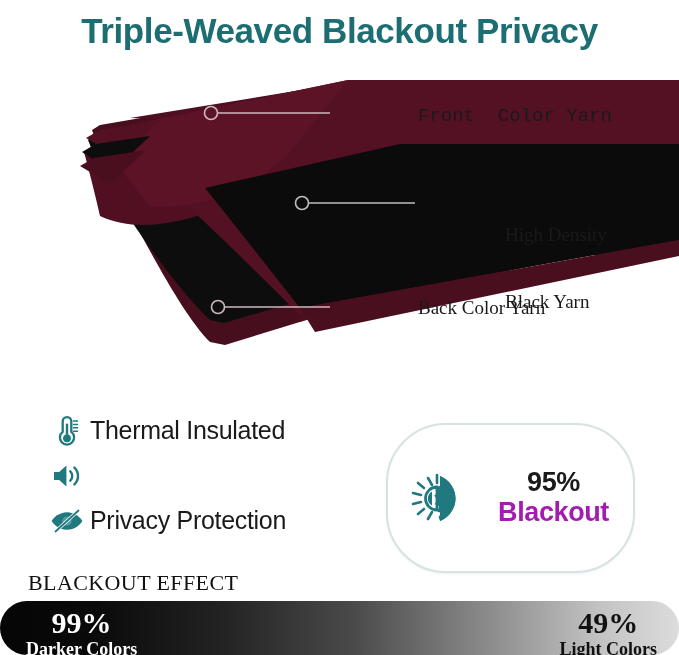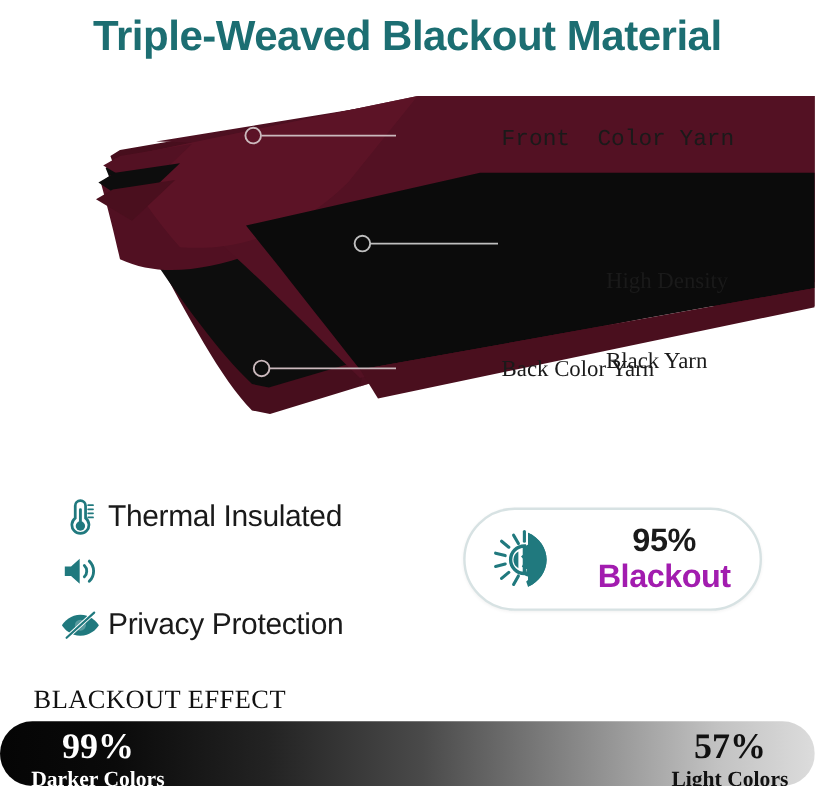--- a/index.html
+++ b/index.html
@@ -87,21 +87,21 @@
     letter-spacing: -0.3px;
     white-space: nowrap;
   }
 
   
   #blackout-badge {
     position: absolute;
     left: 386px;
     top: 423px;
     width: 249px;
-    height: 86px;
+    height: 150px;
     border: 2px solid #d7e2e3;
     border-radius: 60px;
     background: #ffffff;
     box-shadow: 0 1px 3px rgba(0,0,0,0.06);
     display: flex;
     align-items: center;
     box-sizing: border-box;
   }
   #blackout-icon {
     width: 92px;
@@ -194,21 +194,21 @@
   }
   #gradient-left-text .bar-pct,
   #gradient-left-text .bar-sub { color: #ffffff; }
   #gradient-right-text .bar-pct,
   #gradient-right-text .bar-sub { color: #111111; }
 </style>
 </head>
 <body>
 
 <div id="title-bar">
-  <div id="page-title">Triple-Weaved Blackout Material</div>
+  <div id="page-title">Triple-Weaved Blackout Privacy</div>
 </div>
 
 <div id="fabric-diagram">
   <svg width="679" height="270" viewBox="0 0 679 270" xmlns="http://www.w3.org/2000/svg">
 
     <path d="M92,50 L100,45 L350,2 L470,190 L225,265 L210,262
              C178,230 140,150 108,95 Z" fill="#470e1d"></path>
 
     <path d="M350,2 L470,190 L300,242 Z" fill="#511022" opacity="0.55"></path>
 
@@ -340,15 +340,15 @@
 <div id="effect-heading">BLACKOUT EFFECT</div>
 
 <div id="gradient-bar"></div>
 
 <div id="gradient-left-text">
   <span class="bar-pct">99%</span>
   <span class="bar-sub">Darker Colors</span>
 </div>
 
 <div id="gradient-right-text">
-  <span class="bar-pct">57%</span>
+  <span class="bar-pct">49%</span>
   <span class="bar-sub">Light Colors</span>
 </div>
 
 </body></html>

